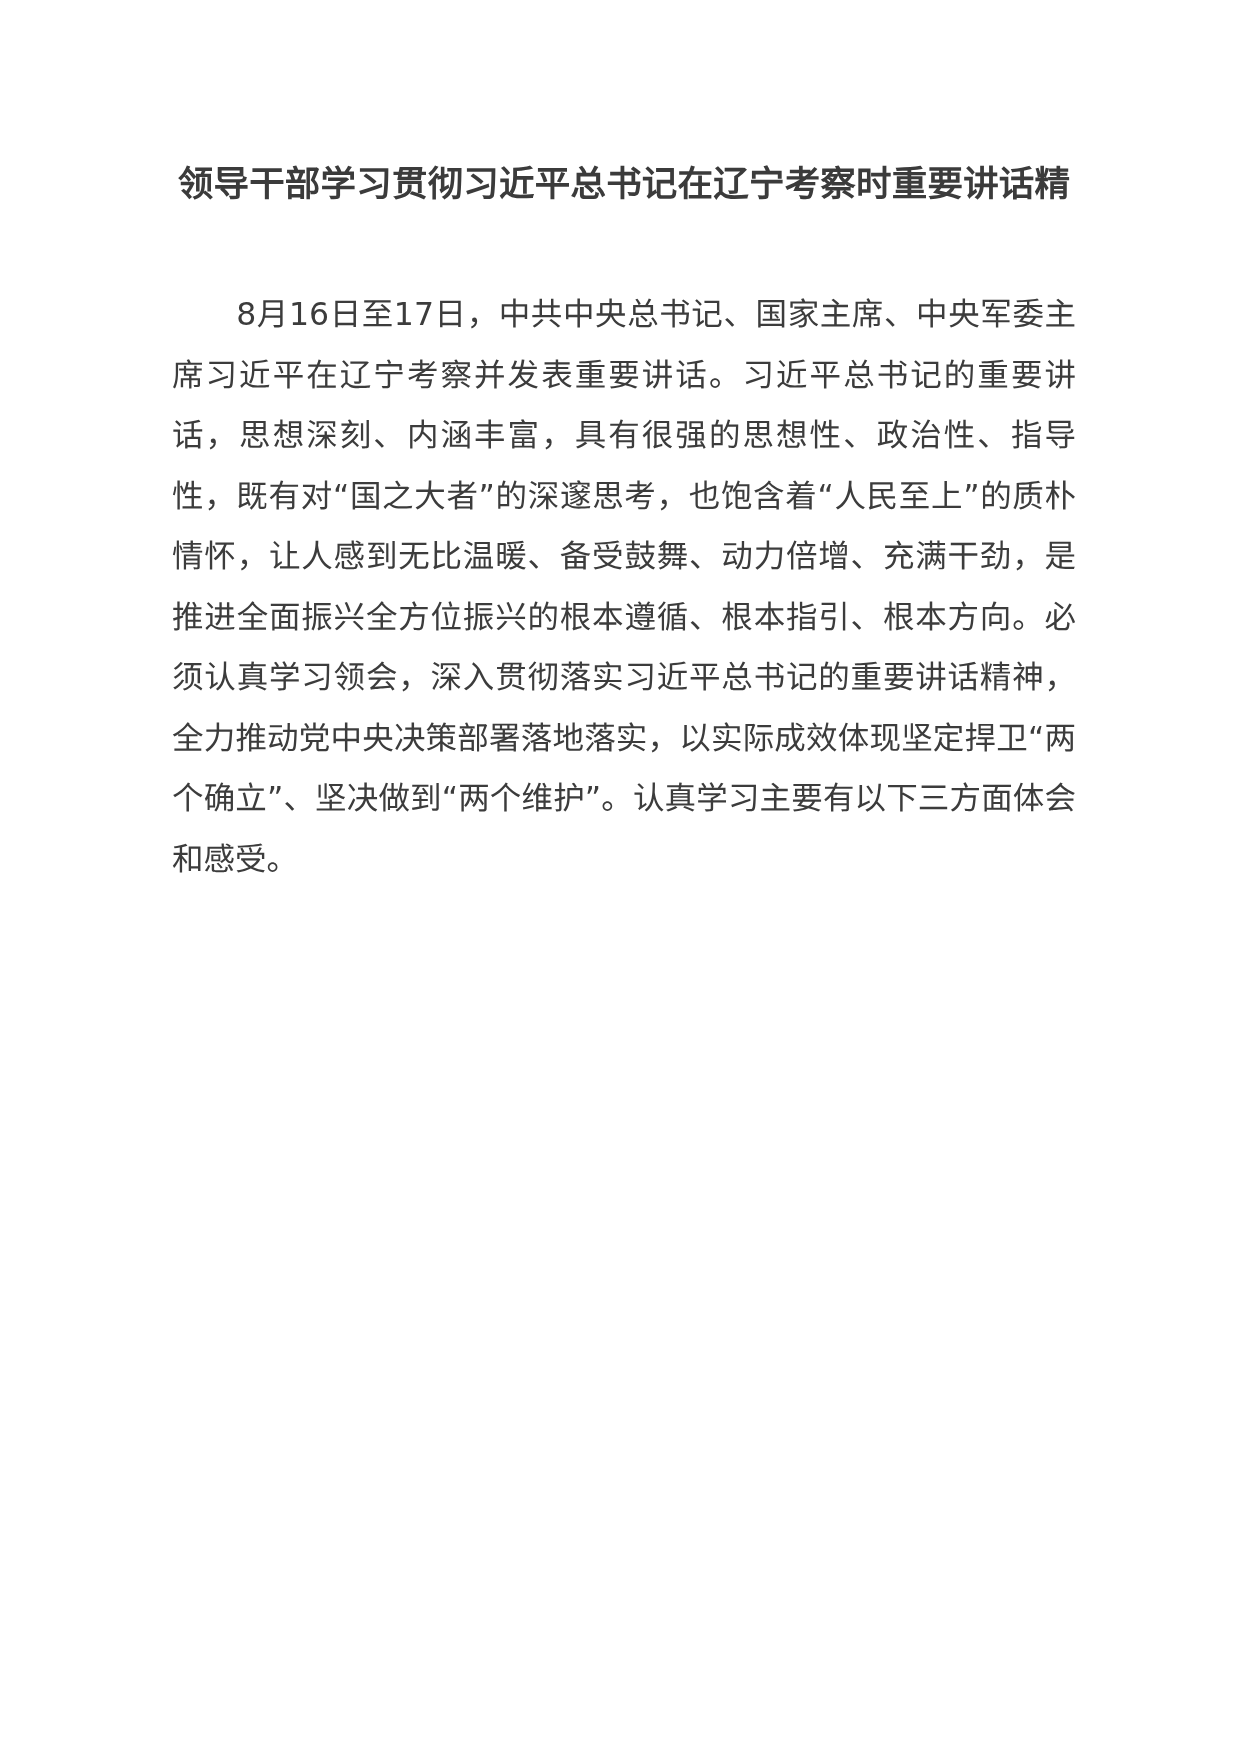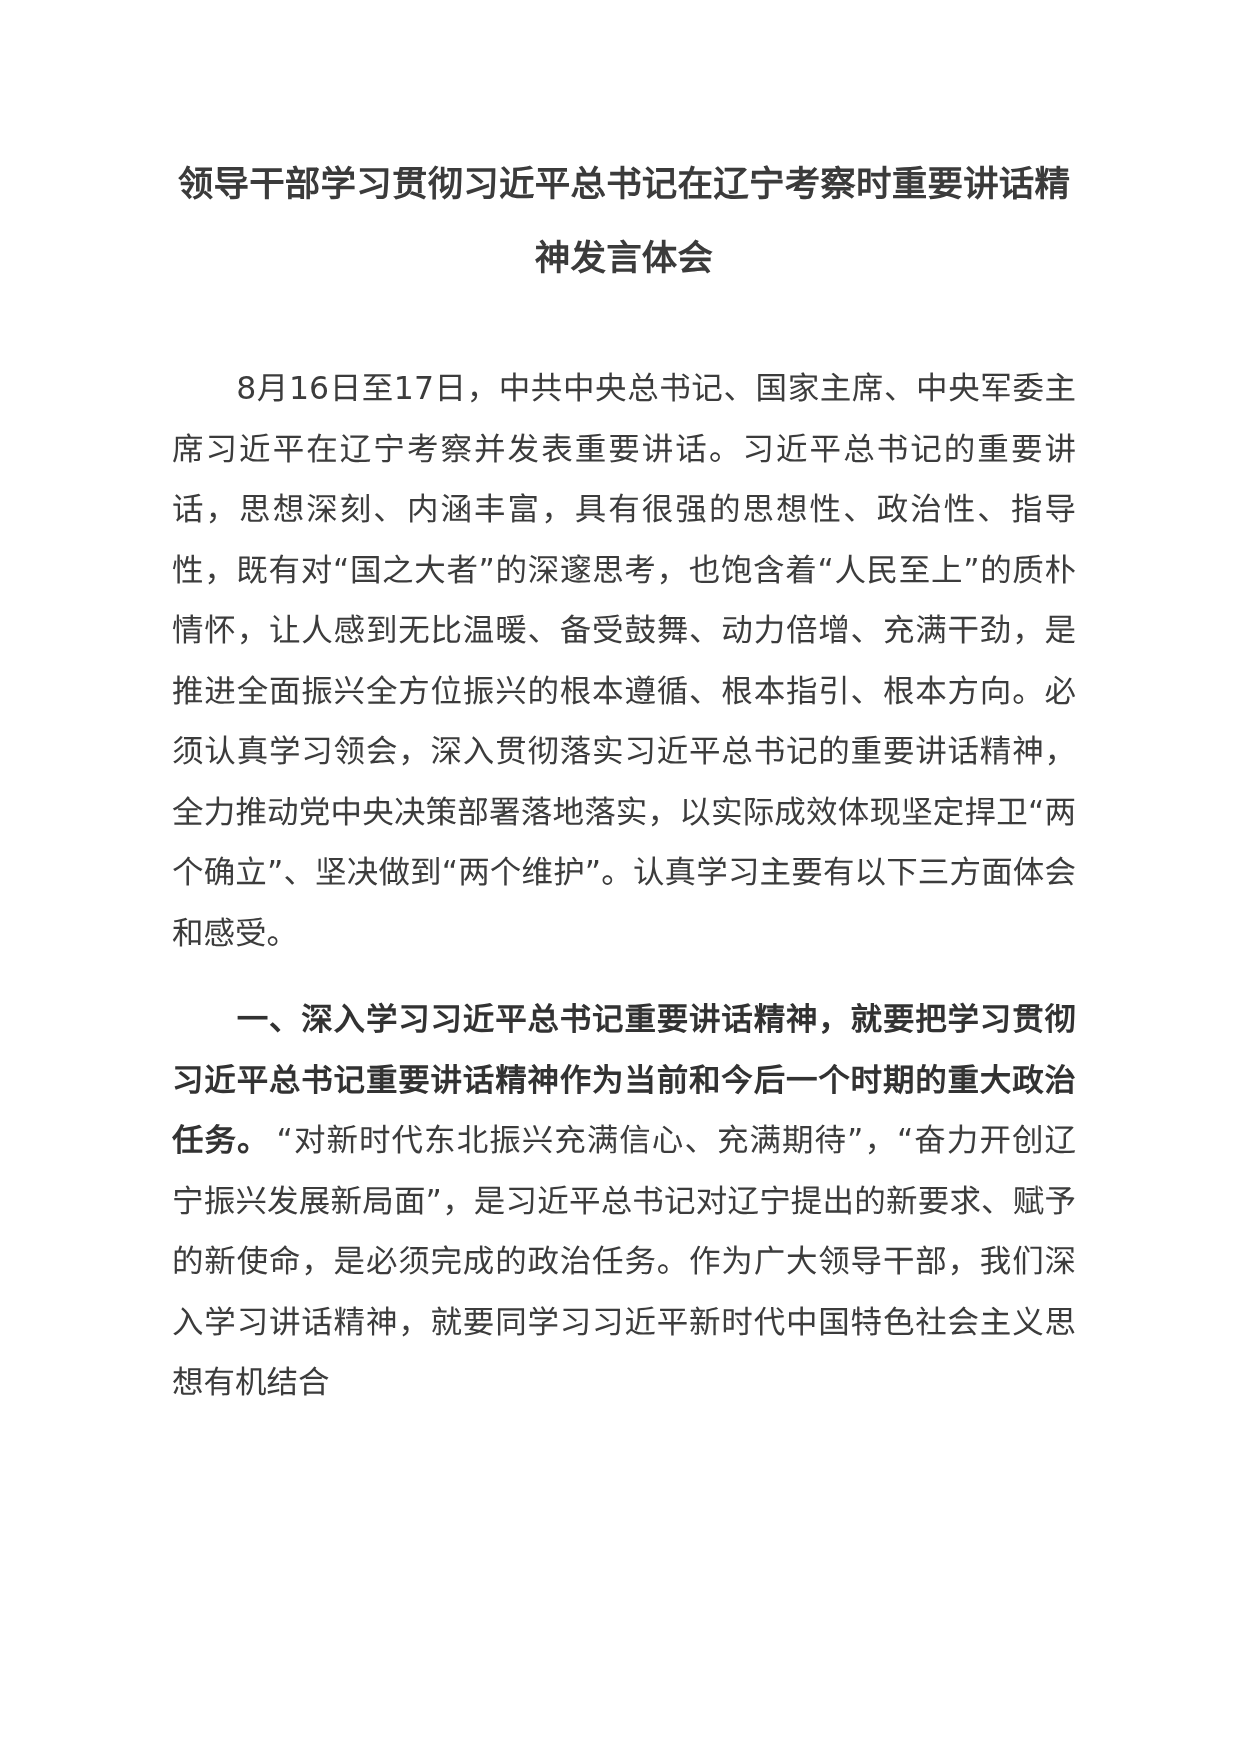--- a/index.html
+++ b/index.html
@@ -82,24 +82,22 @@
   }
 </style>
 </head>
 <body style="background-color: rgb(255, 255, 255);">
 
 <div class="page">
   <div class="page-inner">
 
     <h1 class="doc-title">
       <span class="t-line l1">领导干部学习贯彻习近平总书记在辽宁考察时重要讲话精</span>
-      <span class="t-line l2">神发言体会</span>
     </h1>
 
     <div class="body-block">
 
       <p class="para indent2"><span class="rest">8月16日至17日，中共中央总书记、国家主席、中央军委主席习近平在辽宁考察并发表重要讲话。习近平总书记的重要讲话，思想深刻、内涵丰富，具有很强的思想性、政治性、指导性，既有对“国之大者”的深邃思考，也饱含着“人民至上”的质朴情怀，让人感到无比温暖、备受鼓舞、动力倍增、充满干劲，是推进全面振兴全方位振兴的根本遵循、根本指引、根本方向。必须认真学习领会，深入贯彻落实习近平总书记的重要讲话精神，全力推动党中央决策部署落地落实，以实际成效体现坚定捍卫“两个确立”、坚决做到“两个维护”。认真学习主要有以下三方面体会和感受。</span></p>
 
-      <p class="para indent2"><span class="lead">一、深入学习习近平总书记重要讲话精神，就要把学习贯彻习近平总书记重要讲话精神作为当前和今后一个时期的重大政治任务。</span><span class="gap"></span><span class="rest">“对新时代东北振兴充满信心、充满期待”，“奋力开创辽宁振兴发展新局面”，是习近平总书记对辽宁提出的新要求、赋予的新使命，是必须完成的政治任务。作为广大领导干部，我们深入学习讲话精神，就要同学习习近平新时代中国特色社会主义思想有机结合</span></p>
 
     </div>
   </div>
 </div>
 
 </body></html>

